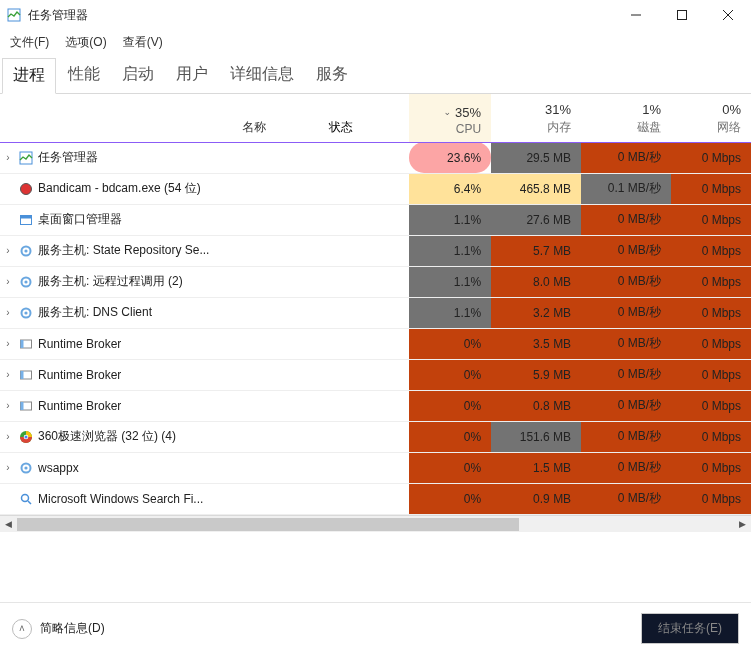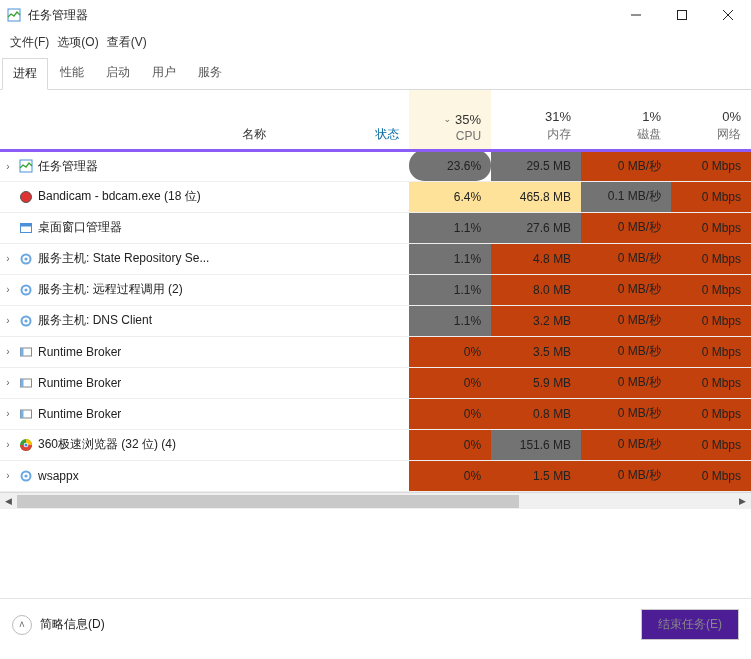--- a/index.html
+++ b/index.html
@@ -26,31 +26,32 @@
   }
   .titlebar .title { flex: 0 0 auto; font-size: 12px; }
   .titlebar .spacer { flex: 1 1 auto; }
   .win-btn {
     width: 46px; height: 30px;
     display: inline-flex; align-items: center; justify-content: center;
     color: #222;
   }
   .menubar {
     display: flex;
+    gap: 8px;
     padding: 2px 6px 4px 6px;
     font-size: 12px;
     color: #333;
   }
   .menubar .menu-item { padding: 2px 4px; }
   .tabs {
     display: flex;
     border-bottom: 1px solid #d9d9d9;
     padding-left: 2px;
     gap: 2px;
-    font-size: 12px;
+    font-size: 16px;
   }
   .tabs .tab {
     padding: 6px 10px 7px 10px;
     color: #555;
     position: relative;
     top: 1px;
   }
   .tabs .tab.active {
     border: 1px solid #d9d9d9;
     border-bottom: 1px solid #fff;
@@ -62,51 +63,51 @@
     height: 508px;
     overflow: hidden;
     position: relative;
   }
   table {
     width: 100%;
     border-collapse: collapse;
     table-layout: fixed;
   }
   thead th {
-    border-bottom: 3px solid #8b5cf6;
+    border-bottom: 1px solid #8b5cf6;
     font-weight: normal;
     color: #437ab8;
     vertical-align: bottom;
-    height: 60px;
+    height: 48px;
     padding: 4px 10px 6px 6px;
     font-size: 12px;
   }
   thead th.name-col { text-align: right; color: #333; }
-  thead th.status-col { text-align: right; color: #0369a1; }
+  thead th.status-col { text-align: center; color: #000000; }
   thead th.num { text-align: right; }
   thead th .pct { color: #333; font-size: 13px; display: block; margin-bottom: 2px; }
   thead th .hdr { color: #737373; }
   thead th.sorted { background: #fdf6e3; }
   thead th.sorted .chev { color: #666; font-size: 9px; margin-right: 4px; vertical-align: 2px; }
 
   tbody td {
     border-bottom: 1px solid #eee;
     height: 31px;
     padding: 0 10px 0 4px;
     font-size: 12px;
     white-space: nowrap;
     overflow: hidden;
     text-overflow: ellipsis;
   }
   td.name-cell { padding-left: 2px; }
   td.num { text-align: right; }
   .heat1 { background: #c2410c; }
   .heat2 { background: #737373; }
   .heat3 { background: #ffe29a; }
-  .heat4 { background: #737373; border-radius: 15px; }
+  .heat4 { background: #fca5a5; border-radius: 15px; }
 
   .name-inner {
     display: flex;
     align-items: center;
     gap: 4px;
   }
   .expander {
     width: 12px;
     text-align: center;
     color: #666;
@@ -153,21 +154,21 @@
     gap: 8px;
   }
   .footer .expand-btn {
     width: 20px; height: 20px; border: 1px solid #bbb; border-radius: 50%;
     display: inline-flex; align-items: center; justify-content: center;
     color: #666; font-size: 10px;
   }
   .footer .spacer { flex: 1 1 auto; }
   .footer .end-task {
     padding: 6px 16px;
-    background: #4c1d95;
+    background: #0f172a;
     border: 1px solid #c9c9c9;
     color: #888;
     font-size: 12px;
   }
 </style>
 </head>
 <body>
 
 <div class="titlebar">
   <span class="app-icon">
@@ -200,20 +201,21 @@
   <span class="menu-item">文件(F)</span>
   <span class="menu-item">选项(O)</span>
   <span class="menu-item">查看(V)</span>
 </div>
 
 <div class="tabs">
   <div class="tab active">进程</div>
   <div class="tab">性能</div>
   <div class="tab">启动</div>
   <div class="tab">用户</div>
+  <div class="tab">详细信息</div>
   <div class="tab">服务</div>
 </div>
 
 <div class="table-wrap">
   <table>
     <colgroup>
       <col class="c-name">
         <col class="c-status">
         <col class="c-cpu">
         <col class="c-mem">
@@ -268,21 +270,21 @@
         </tr>
         <tr>
           <td class="name-cell">
             <div class="name-inner">
               <span class="expander"></span>
               <span class="proc-icon">
                 <svg width="14" height="14">
                   <circle cx="7" cy="7" r="5.5" fill="#d33" stroke="#555" stroke-width="1"></circle>
                 </svg>
               </span>
-              <span class="proc-name">Bandicam - bdcam.exe (18 位)</span>
+              <span class="proc-name">Bandicam - bdcam.exe (54 位)</span>
             </div>
           </td>
           <td></td>
           <td class="num heat3">6.4%</td>
           <td class="num heat3">465.8 MB</td>
           <td class="num heat2">0.1 MB/秒</td>
           <td class="num heat1">0 Mbps</td>
         </tr>
         <tr>
           <td class="name-cell">
@@ -311,21 +313,21 @@
                 <svg width="14" height="14" viewBox="0 0 14 14">
                   <circle cx="7" cy="7" r="4.5" fill="none" stroke="#6aa7e0" stroke-width="2"></circle>
                   <circle cx="7" cy="7" r="1.6" fill="#6aa7e0"></circle>
                 </svg>
               </span>
               <span class="proc-name">服务主机: State Repository Se...</span>
             </div>
           </td>
           <td></td>
           <td class="num heat2">1.1%</td>
-          <td class="num heat1">4.8 MB</td>
+          <td class="num heat1">5.7 MB</td>
           <td class="num heat1">0 MB/秒</td>
           <td class="num heat1">0 Mbps</td>
         </tr>
         <tr>
           <td class="name-cell">
             <div class="name-inner">
               <span class="expander">›</span>
               <span class="proc-icon">
                 <svg width="14" height="14" viewBox="0 0 14 14">
                   <circle cx="7" cy="7" r="4.5" fill="none" stroke="#6aa7e0" stroke-width="2"></circle>
@@ -448,20 +450,39 @@
                   <circle cx="7" cy="7" r="4.5" fill="none" stroke="#6aa7e0" stroke-width="2"></circle>
                   <circle cx="7" cy="7" r="1.6" fill="#6aa7e0"></circle>
                 </svg>
               </span>
               <span class="proc-name">wsappx</span>
             </div>
           </td>
           <td></td>
           <td class="num heat1">0%</td>
           <td class="num heat1">1.5 MB</td>
+          <td class="num heat1">0 MB/秒</td>
+          <td class="num heat1">0 Mbps</td>
+        </tr>
+        <tr>
+          <td class="name-cell">
+            <div class="name-inner">
+              <span class="expander"></span>
+              <span class="proc-icon">
+                <svg width="14" height="14">
+                  <circle cx="6" cy="6" r="3.5" fill="none" stroke="#4a90d9" stroke-width="1.5"></circle>
+                  <line x1="9" y1="9" x2="12" y2="12" stroke="#4a90d9" stroke-width="1.5"></line>
+                </svg>
+              </span>
+              <span class="proc-name">Microsoft Windows Search Fi...</span>
+            </div>
+          </td>
+          <td></td>
+          <td class="num heat1">0%</td>
+          <td class="num heat1">0.9 MB</td>
           <td class="num heat1">0 MB/秒</td>
           <td class="num heat1">0 Mbps</td>
         </tr>
       </tbody>
   </table>
 
   <div class="hscroll">
     <span class="arrow">◀</span>
     <div class="track">
         <div class="thumb"></div>

